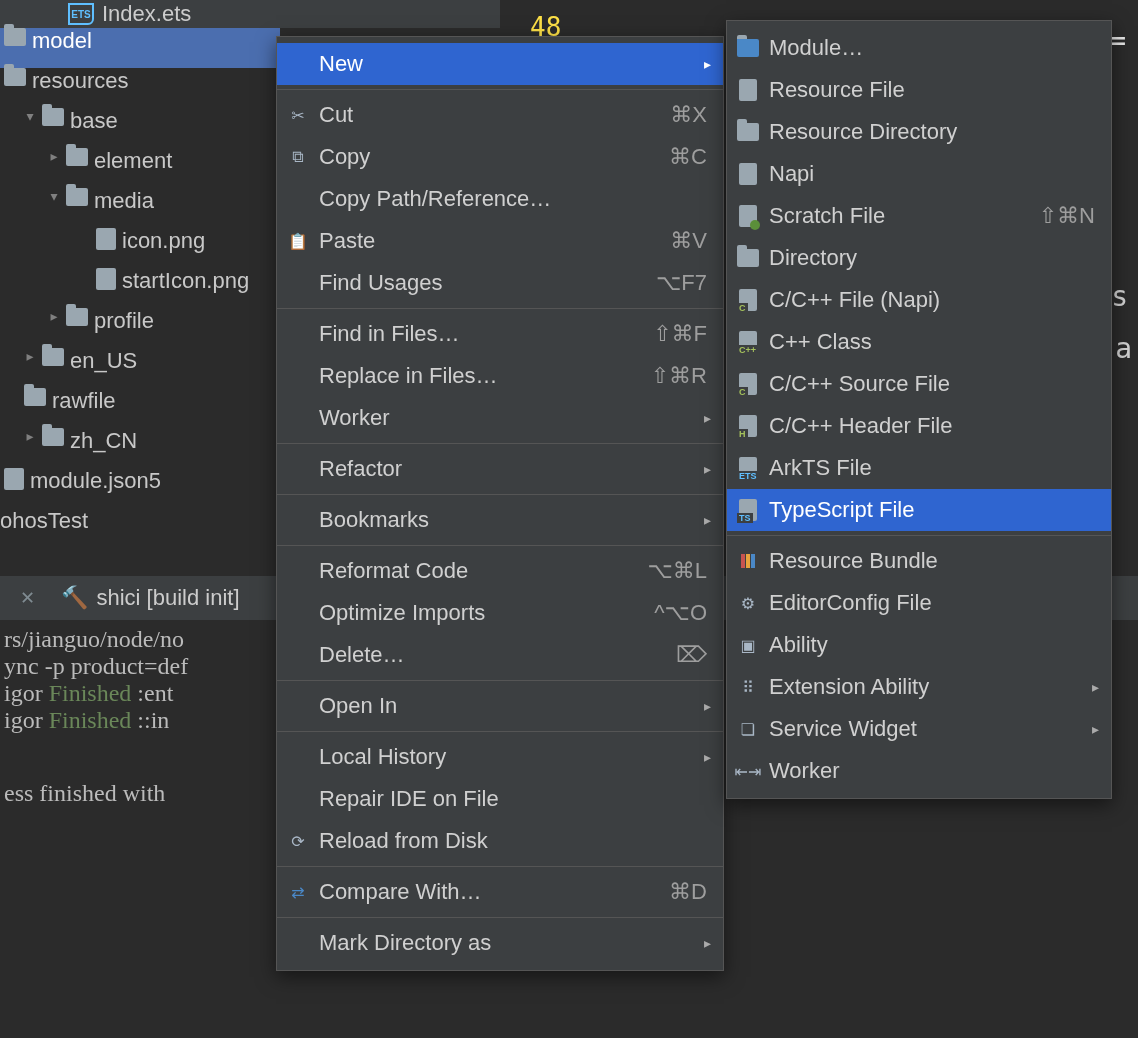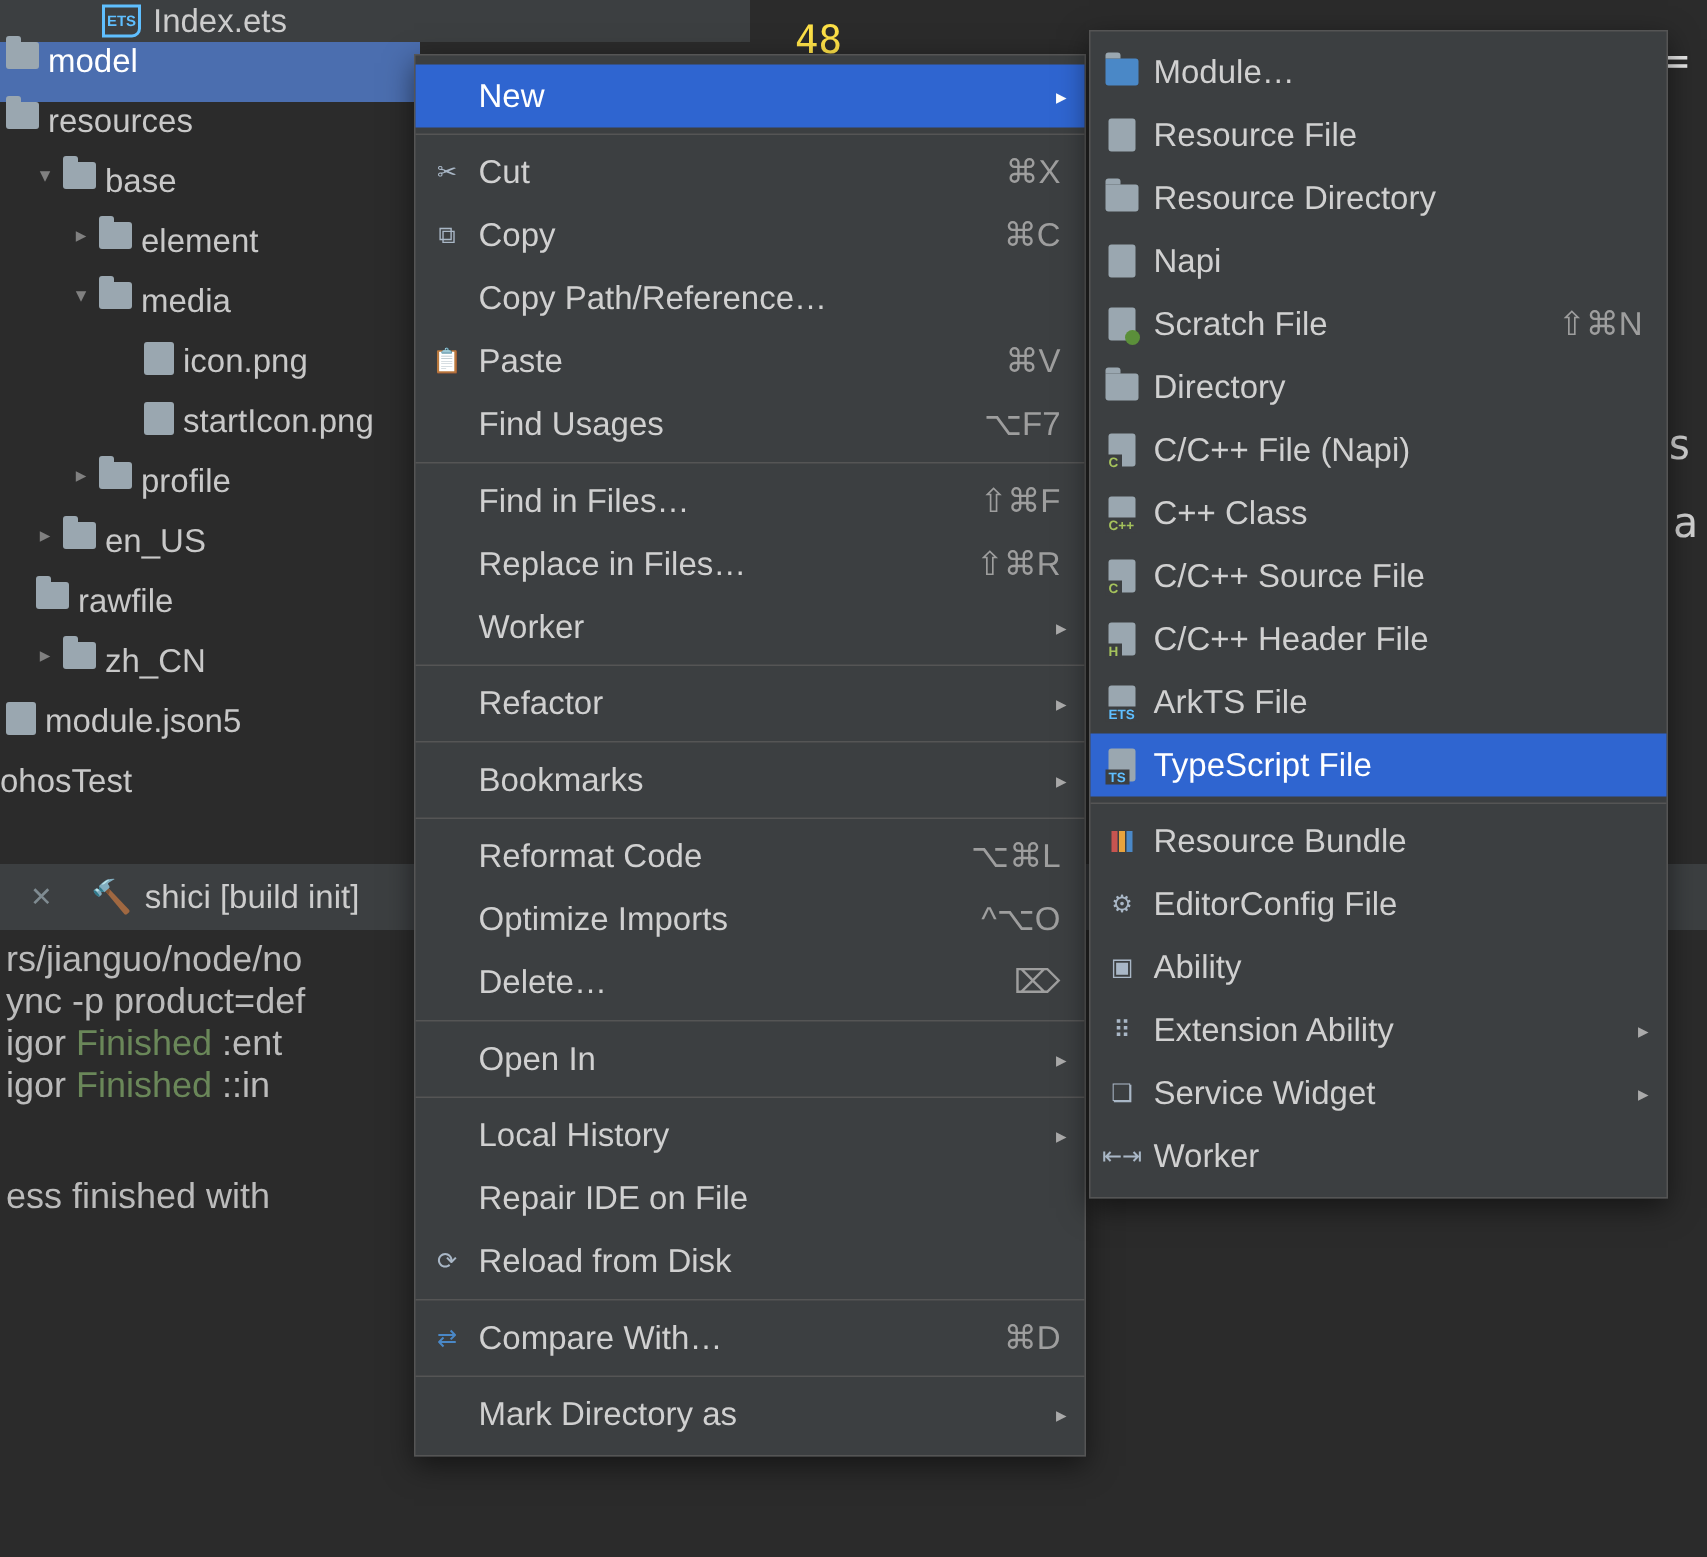--- a/index.html
+++ b/index.html
@@ -78,21 +78,21 @@
   .fld { color: #9876aa; }
   .terminal-tabs{
     position:absolute; top:576px; left:0; right:0; height:44px;
     background:#3c3f41; display:flex; align-items:center; gap:16px; padding-left: 10px;
   }
   .term-close{ color:#7f8b91; font-size:18px; padding:0 10px;}
   .term-tab{ display:flex; align-items:center; gap:8px; color:#ccc;}
   .terminal{
     position:absolute; top:620px; left:0; right:0; bottom:0;
     background:#2b2b2b; padding:6px 4px;
-    font-family: Liberation Sans, sans-serif;
+    font-family: Liberation Serif, serif;
     font-size:24px; color:#bbbbbb;
     white-space:nowrap;
   }
   .t-path{ color:#bbbbbb; }
   .t-ok{ color:#6a8759; }
 
   
   .menu {
     position: absolute;
     background: #3c3f41;

